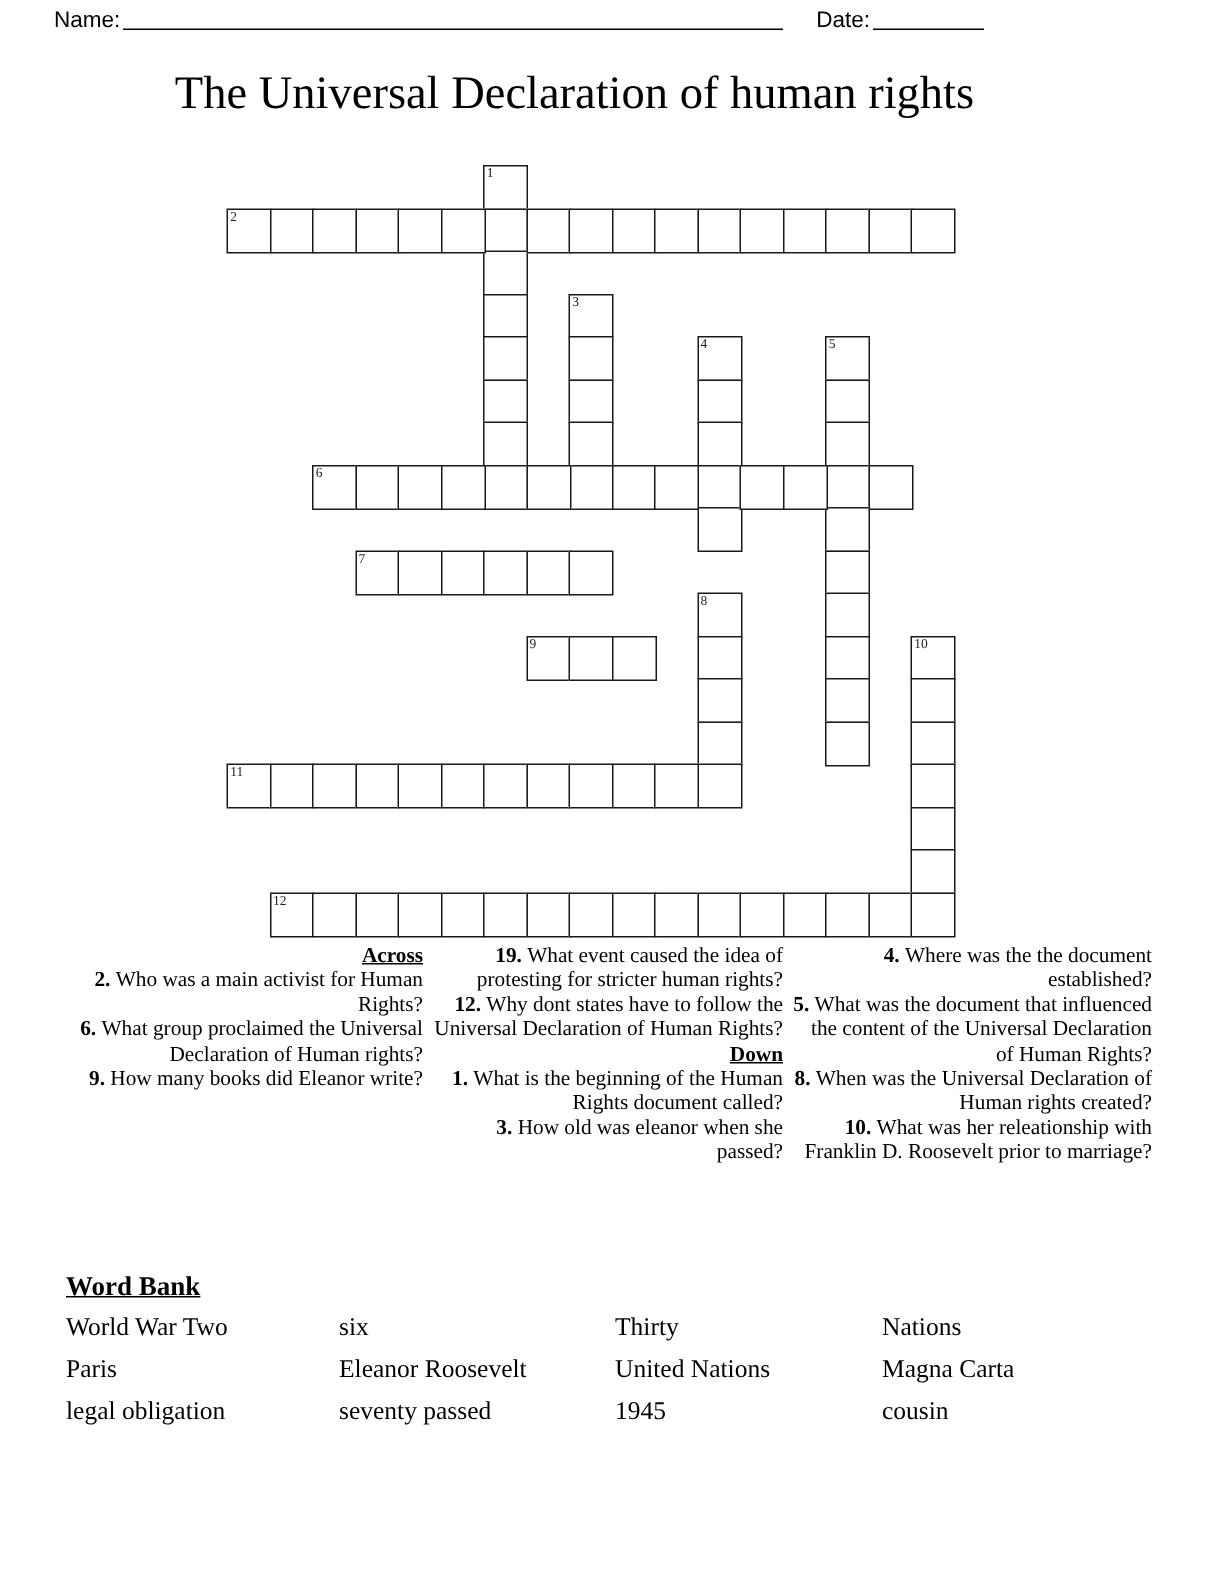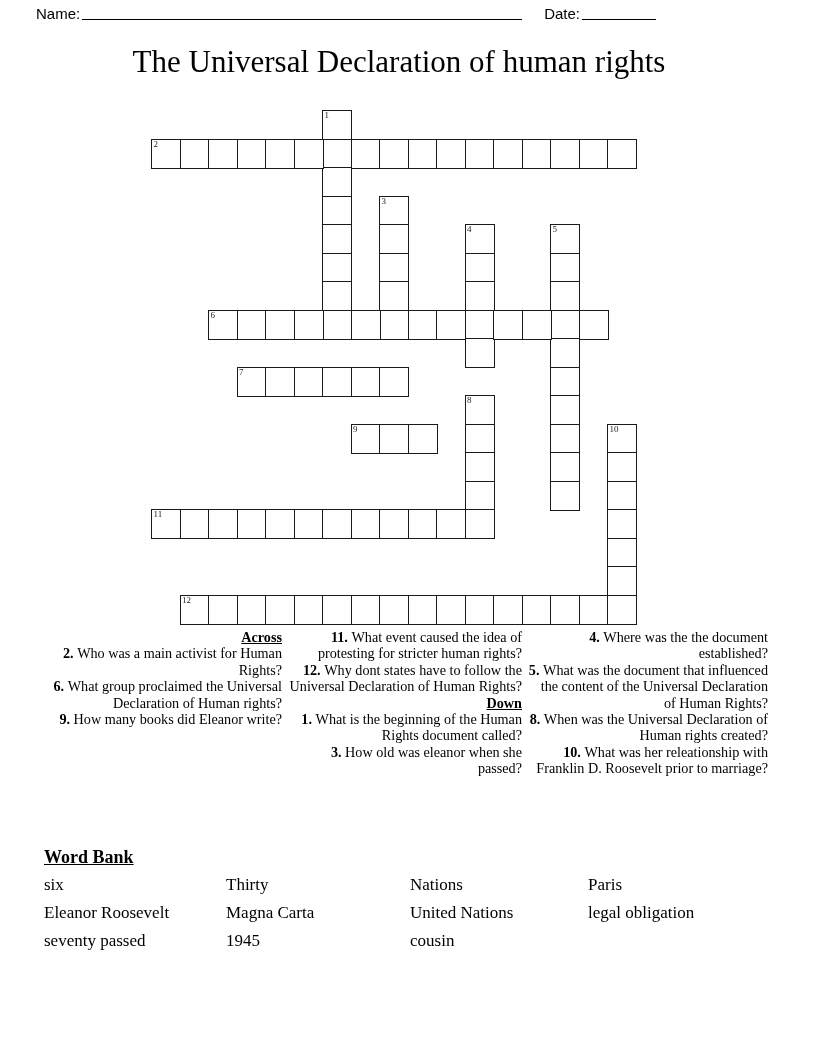--- a/index.html
+++ b/index.html
@@ -32,21 +32,21 @@
     height: 13px;
     margin: 0 2px;
   }
   .nd-rule.long  { width: 440px; }
   .nd-rule.short { width: 74px; }
   .nd-gap { width: 20px; display: inline-block; }
 
   
   .puzzle-title {
     position: absolute;
-    left: 17px;
+    left: 1px;
     top: 44px;
     width: 764px;
     text-align: center;
     font-family: "Liberation Serif", serif;
     font-size: 31px;
     letter-spacing: 0px;
     white-space: nowrap;
   }
 
   
@@ -265,42 +265,43 @@
   </div>
 
 <div class="clues">
   <div class="clue-col c1">
       <span class="clue-heading">Across</span>
       <span class="clue-item"><span class="cnum">2. </span><span>Who was a main activist for Human Rights?</span></span>
       <span class="clue-item"><span class="cnum">6. </span><span>What group proclaimed the Universal Declaration of Human rights?</span></span>
       <span class="clue-item"><span class="cnum">9. </span><span>How many books did Eleanor write?</span></span>
     </div>
   <div class="clue-col c2">
-      <span class="clue-item"><span class="cnum">11. </span><span>What event caused the idea of protesting for stricter human rights?</span></span>
+      <span class="clue-item"><span class="cnum">19. </span><span>What event caused the idea of protesting for stricter human rights?</span></span>
       <span class="clue-item"><span class="cnum">12. </span><span>Why dont states have to follow the Universal Declaration of Human Rights?</span></span>
       <span class="clue-heading">Down</span>
       <span class="clue-item"><span class="cnum">1. </span><span>What is the beginning of the Human Rights document called?</span></span>
       <span class="clue-item"><span class="cnum">3. </span><span>How old was eleanor when she passed?</span></span>
     </div>
   <div class="clue-col c3">
       <span class="clue-item"><span class="cnum">4. </span><span>Where was the the document established?</span></span>
       <span class="clue-item"><span class="cnum">5. </span><span>What was the document that influenced the content of the Universal Declaration of Human Rights?</span></span>
       <span class="clue-item"><span class="cnum">8. </span><span>When was the Universal Declaration of Human rights created?</span></span>
       <span class="clue-item"><span class="cnum">10. </span><span>What was her releationship with Franklin D. Roosevelt prior to marriage?</span></span>
     </div>
 </div>
 
 <div class="word-bank">
   <span class="wb-heading">Word Bank</span>
   <div class="wb-grid">
+      <div class="wb-word">World War Two</div>
       <div class="wb-word">six</div>
       <div class="wb-word">Thirty</div>
       <div class="wb-word">Nations</div>
       <div class="wb-word">Paris</div>
       <div class="wb-word">Eleanor Roosevelt</div>
+      <div class="wb-word">United Nations</div>
       <div class="wb-word">Magna Carta</div>
-      <div class="wb-word">United Nations</div>
       <div class="wb-word">legal obligation</div>
       <div class="wb-word">seventy passed</div>
       <div class="wb-word">1945</div>
       <div class="wb-word">cousin</div>
     </div>
 </div>
 
 </body></html>

